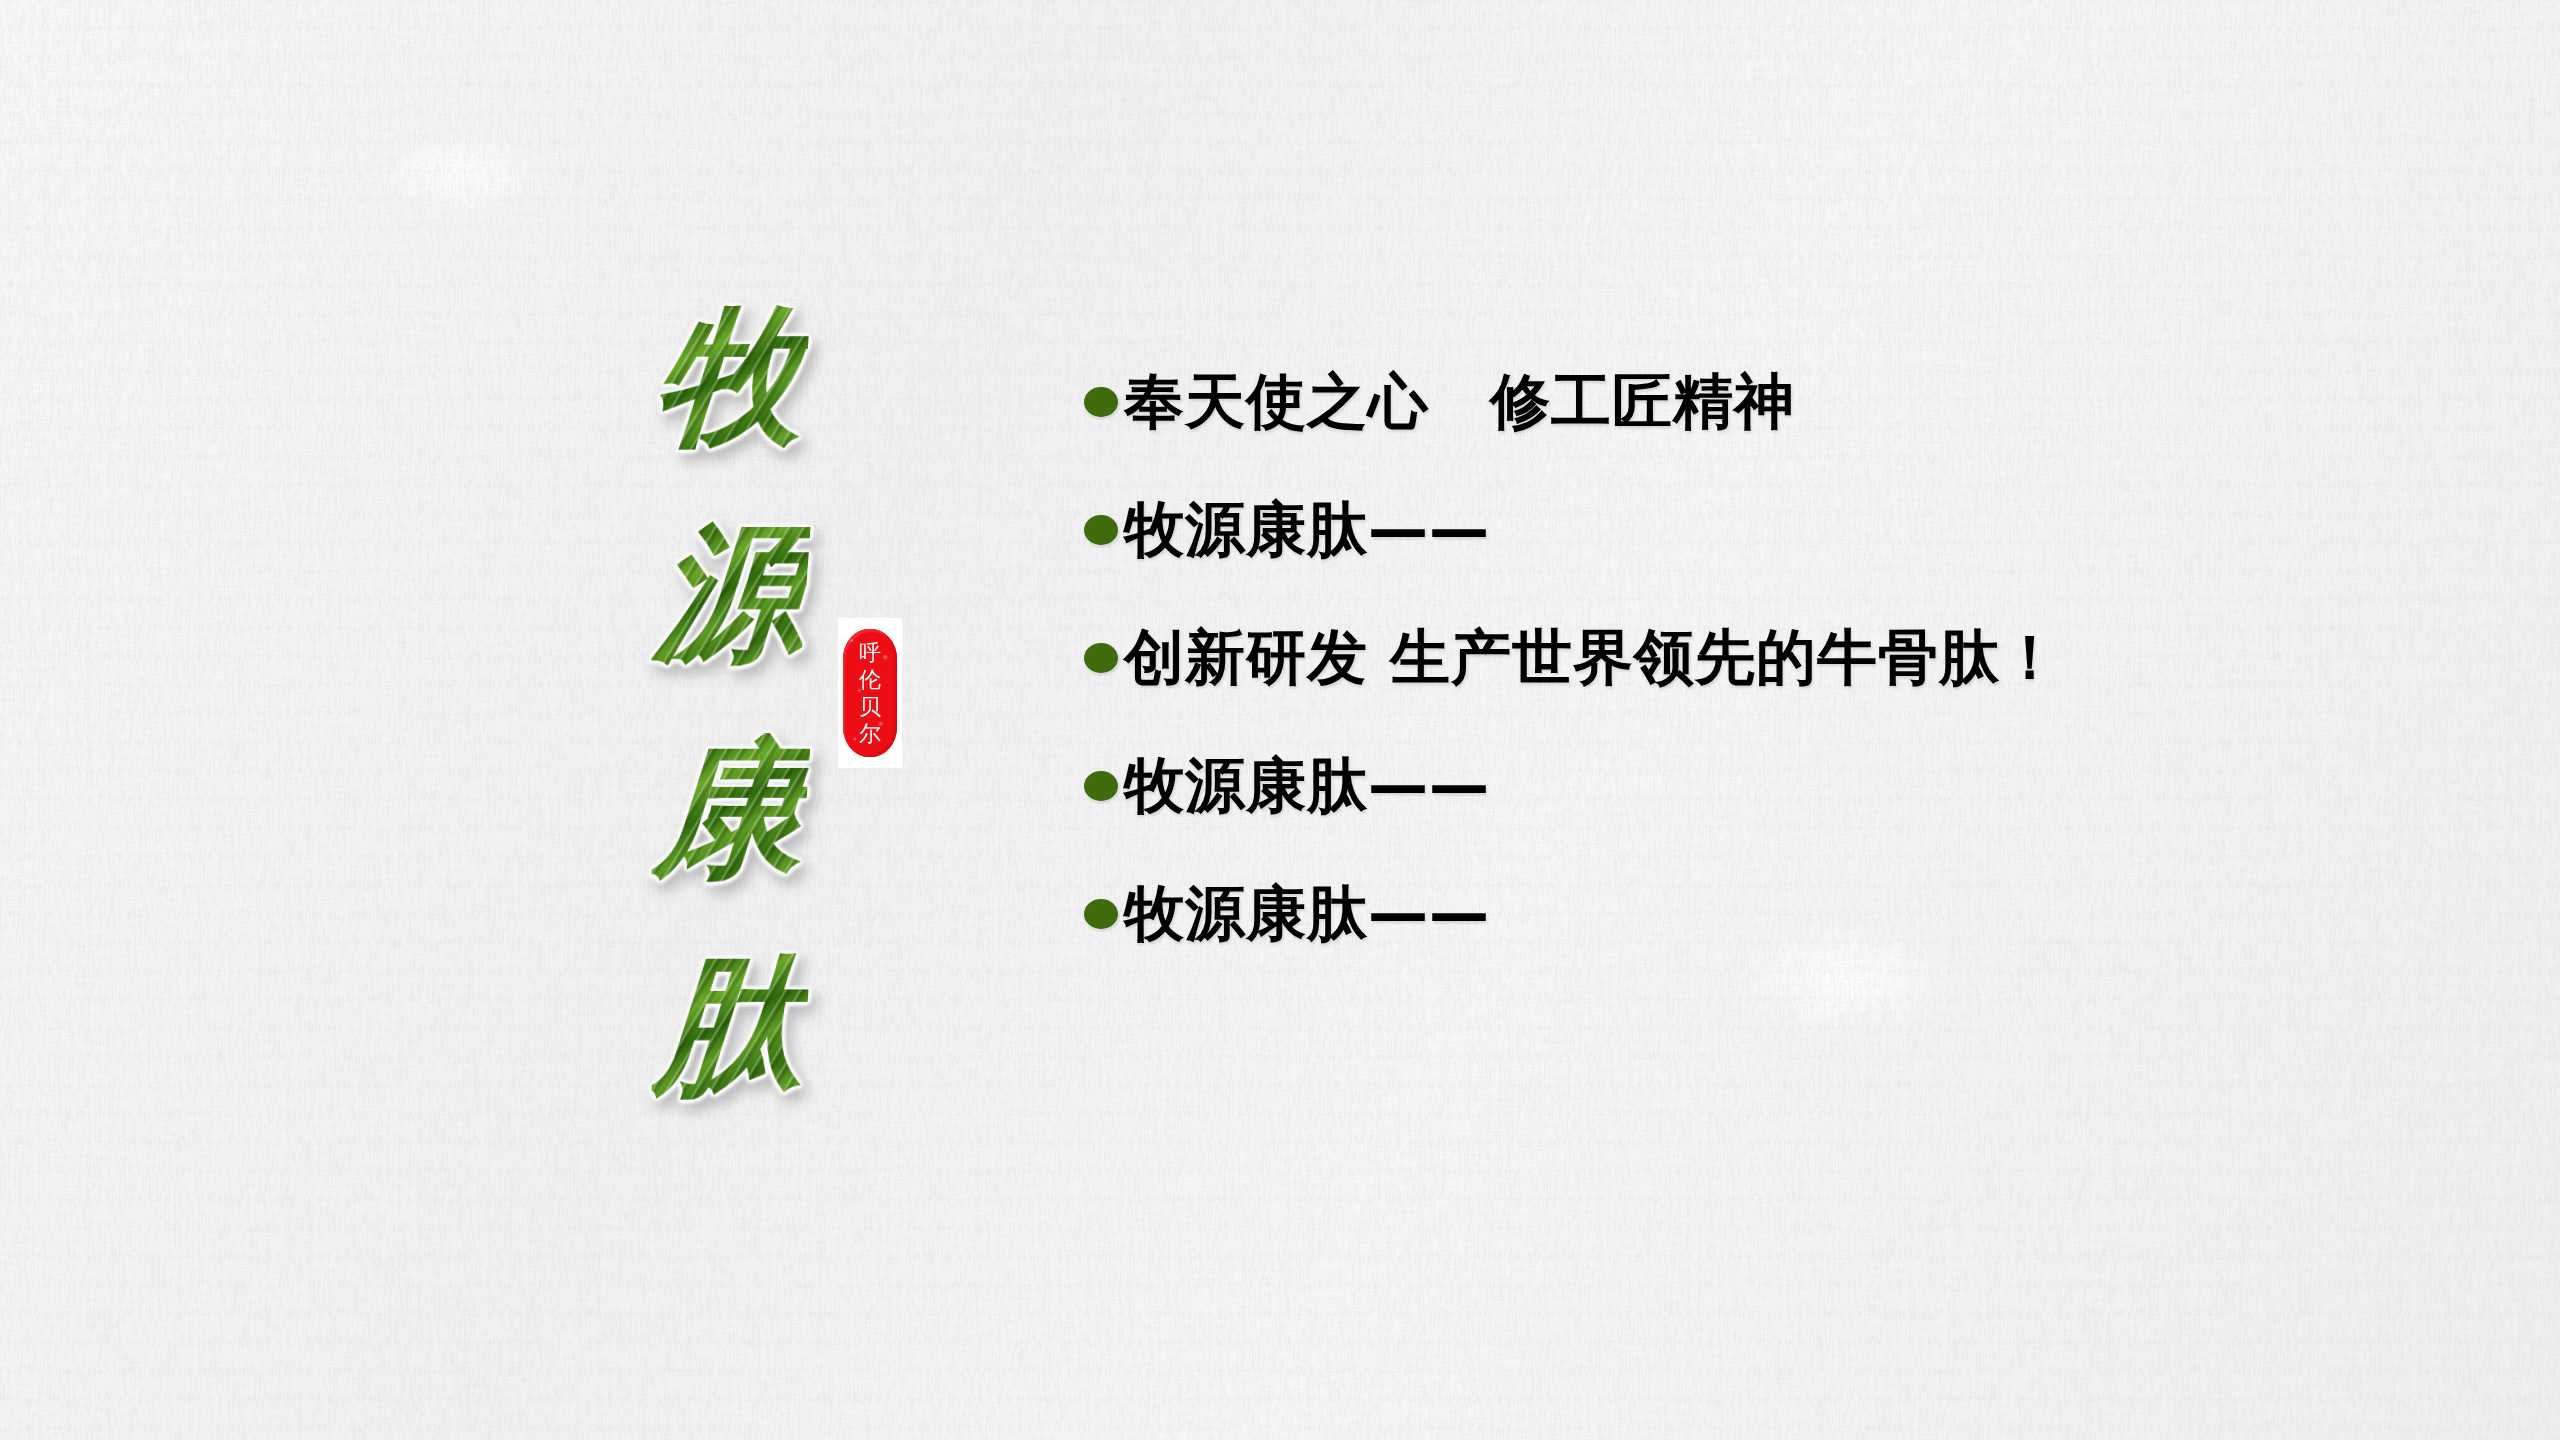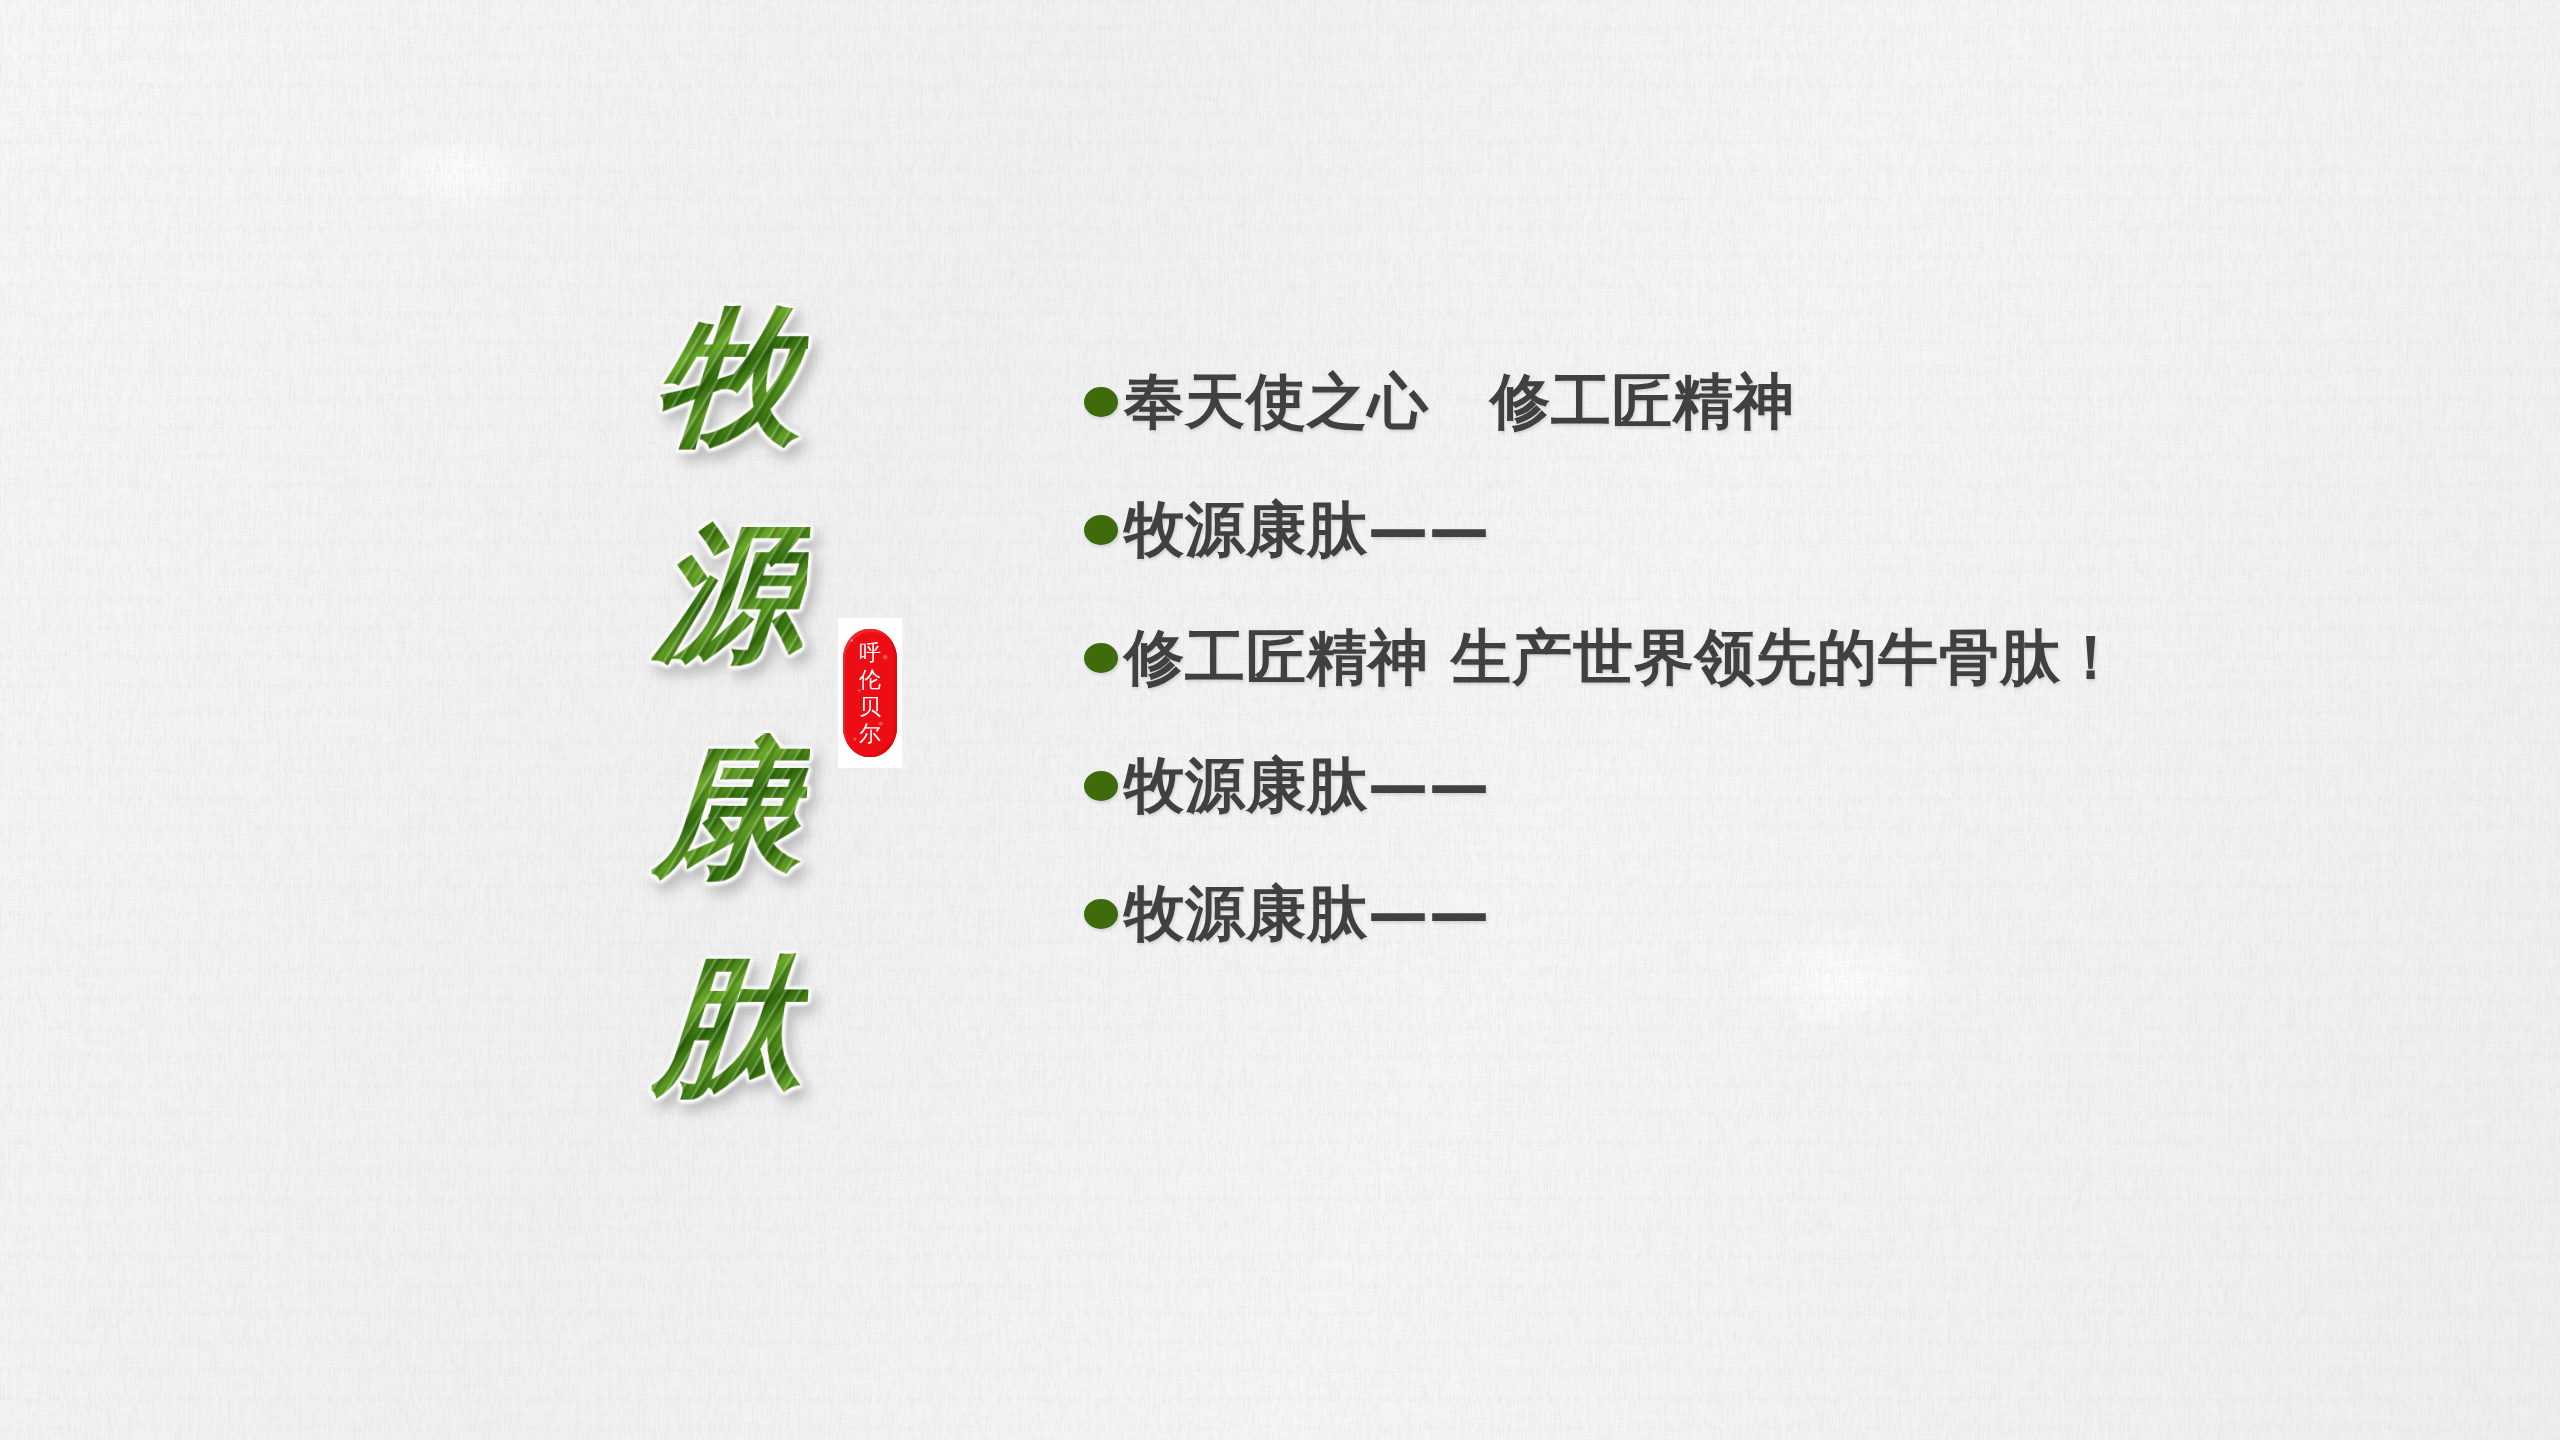--- a/index.html
+++ b/index.html
@@ -122,21 +122,21 @@
     border-radius:50%;
     background:#3f6b0d;
     flex:0 0 auto;
     margin-right:6px;
     box-shadow:1px 2px 3px rgba(150,150,150,.35);
   }
   .bullet-text{
     font-family:"DejaVu Sans","Liberation Sans",sans-serif;
     font-size:60px;
     font-weight:700;
-    color:#404040;
+    color:#000000;
     letter-spacing:1px;
     white-space:pre;
     text-shadow:1px 2px 3px rgba(150,150,150,.35);
     user-select:none;
   }
 </style>
 </head>
 <body>
 
 <div id="paper-bg"></div>
@@ -184,21 +184,21 @@
     <span class="bullet-text">奉天使之心　修工匠精神</span>
   </div>
 
   <div class="bullet-row">
     <span class="bullet-dot"></span>
     <span class="bullet-text">牧源康肽——</span>
   </div>
 
   <div class="bullet-row">
     <span class="bullet-dot"></span>
-    <span class="bullet-text">修工匠精神 生产世界领先的牛骨肽！</span>
+    <span class="bullet-text">创新研发 生产世界领先的牛骨肽！</span>
   </div>
 
   <div class="bullet-row">
     <span class="bullet-dot"></span>
     <span class="bullet-text">牧源康肽——</span>
   </div>
 
 
   <div class="bullet-row">
     <span class="bullet-dot"></span>

